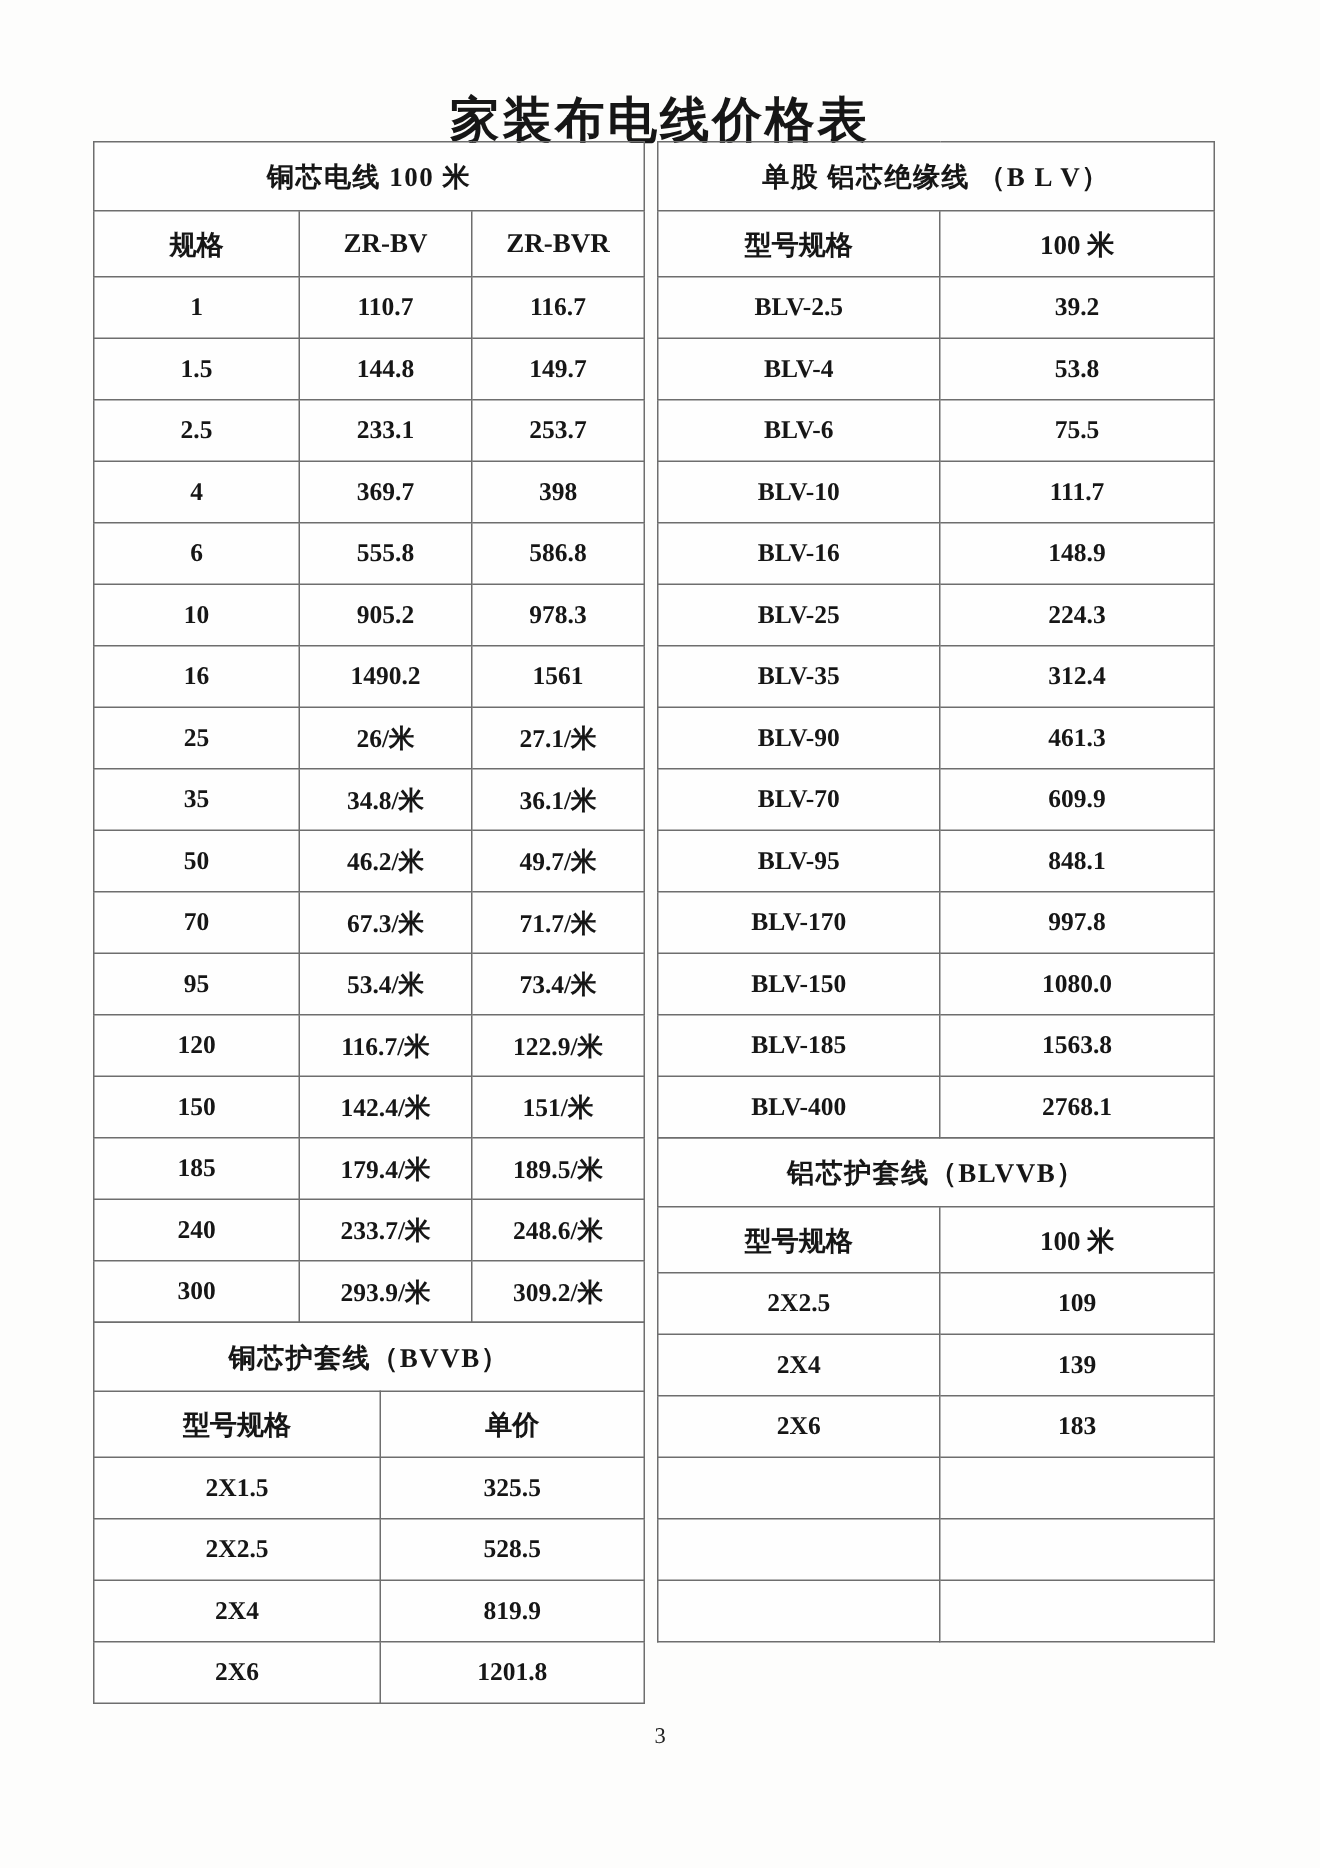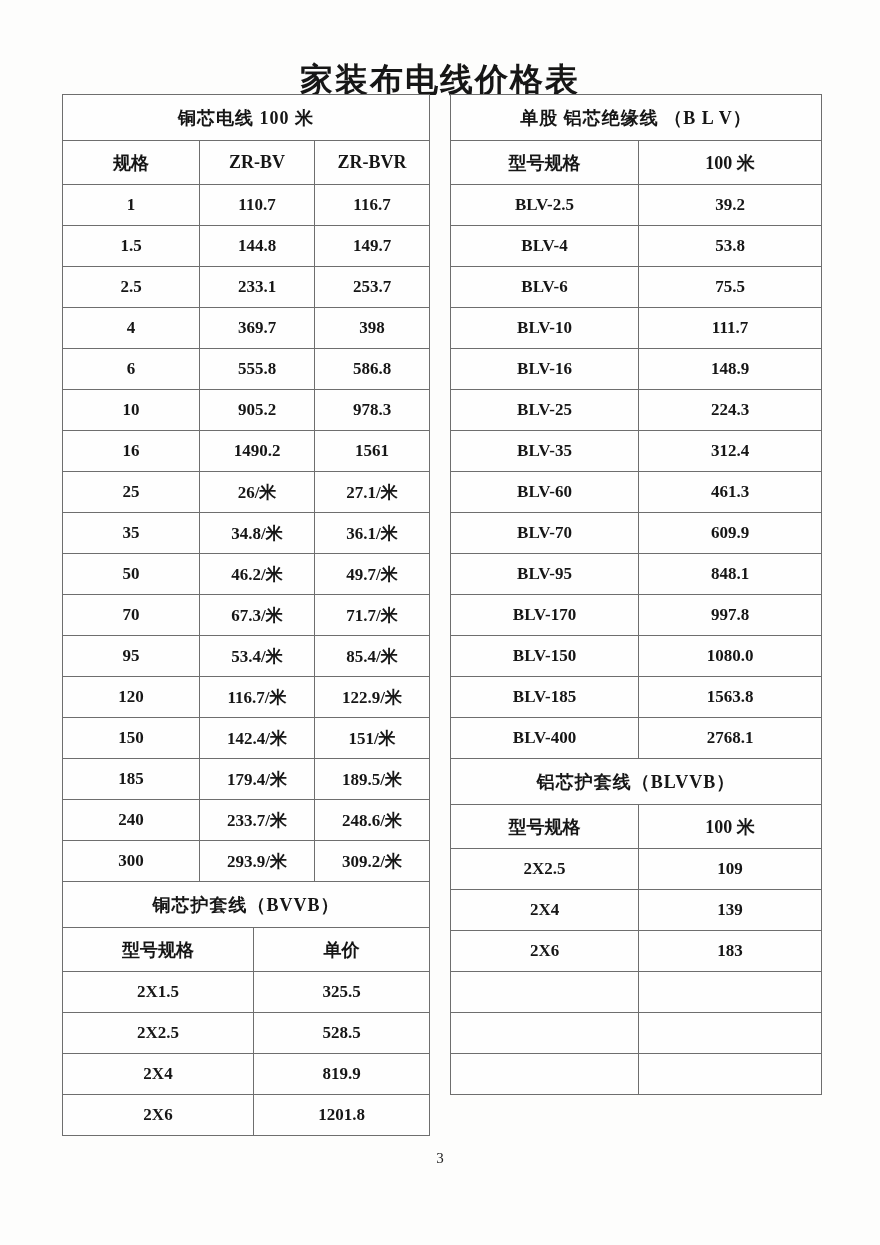--- a/index.html
+++ b/index.html
@@ -22,21 +22,21 @@
     padding-top: 42px;
     height: 62px;
     text-align: center;
     font-size: 33px;
     font-weight: bold;
     letter-spacing: 2px;
     color: #161616;
   }
   .tables {
     display: flex;
-    gap: 20px;
+    gap: 8px;
     margin: 0 62px;
     align-items: flex-start;
   }
   .col { display: block; }
   table {
     border-collapse: collapse;
     table-layout: fixed;
   }
   .col table + table { margin-top: -1px; }
   th, td {
@@ -150,21 +150,21 @@
               <td>49.7/米</td>
             </tr>
             <tr>
               <td>70</td>
               <td>67.3/米</td>
               <td>71.7/米</td>
             </tr>
             <tr>
               <td>95</td>
               <td>53.4/米</td>
-              <td>85.4/米</td>
+              <td>73.4/米</td>
             </tr>
             <tr>
               <td>120</td>
               <td>116.7/米</td>
               <td>122.9/米</td>
             </tr>
             <tr>
               <td>150</td>
               <td>142.4/米</td>
               <td>151/米</td>
@@ -260,21 +260,21 @@
             </tr>
             <tr>
               <td>BLV-25</td>
               <td>224.3</td>
             </tr>
             <tr>
               <td>BLV-35</td>
               <td>312.4</td>
             </tr>
             <tr>
-              <td>BLV-60</td>
+              <td>BLV-90</td>
               <td>461.3</td>
             </tr>
             <tr>
               <td>BLV-70</td>
               <td>609.9</td>
             </tr>
             <tr>
               <td>BLV-95</td>
               <td>848.1</td>
             </tr>

